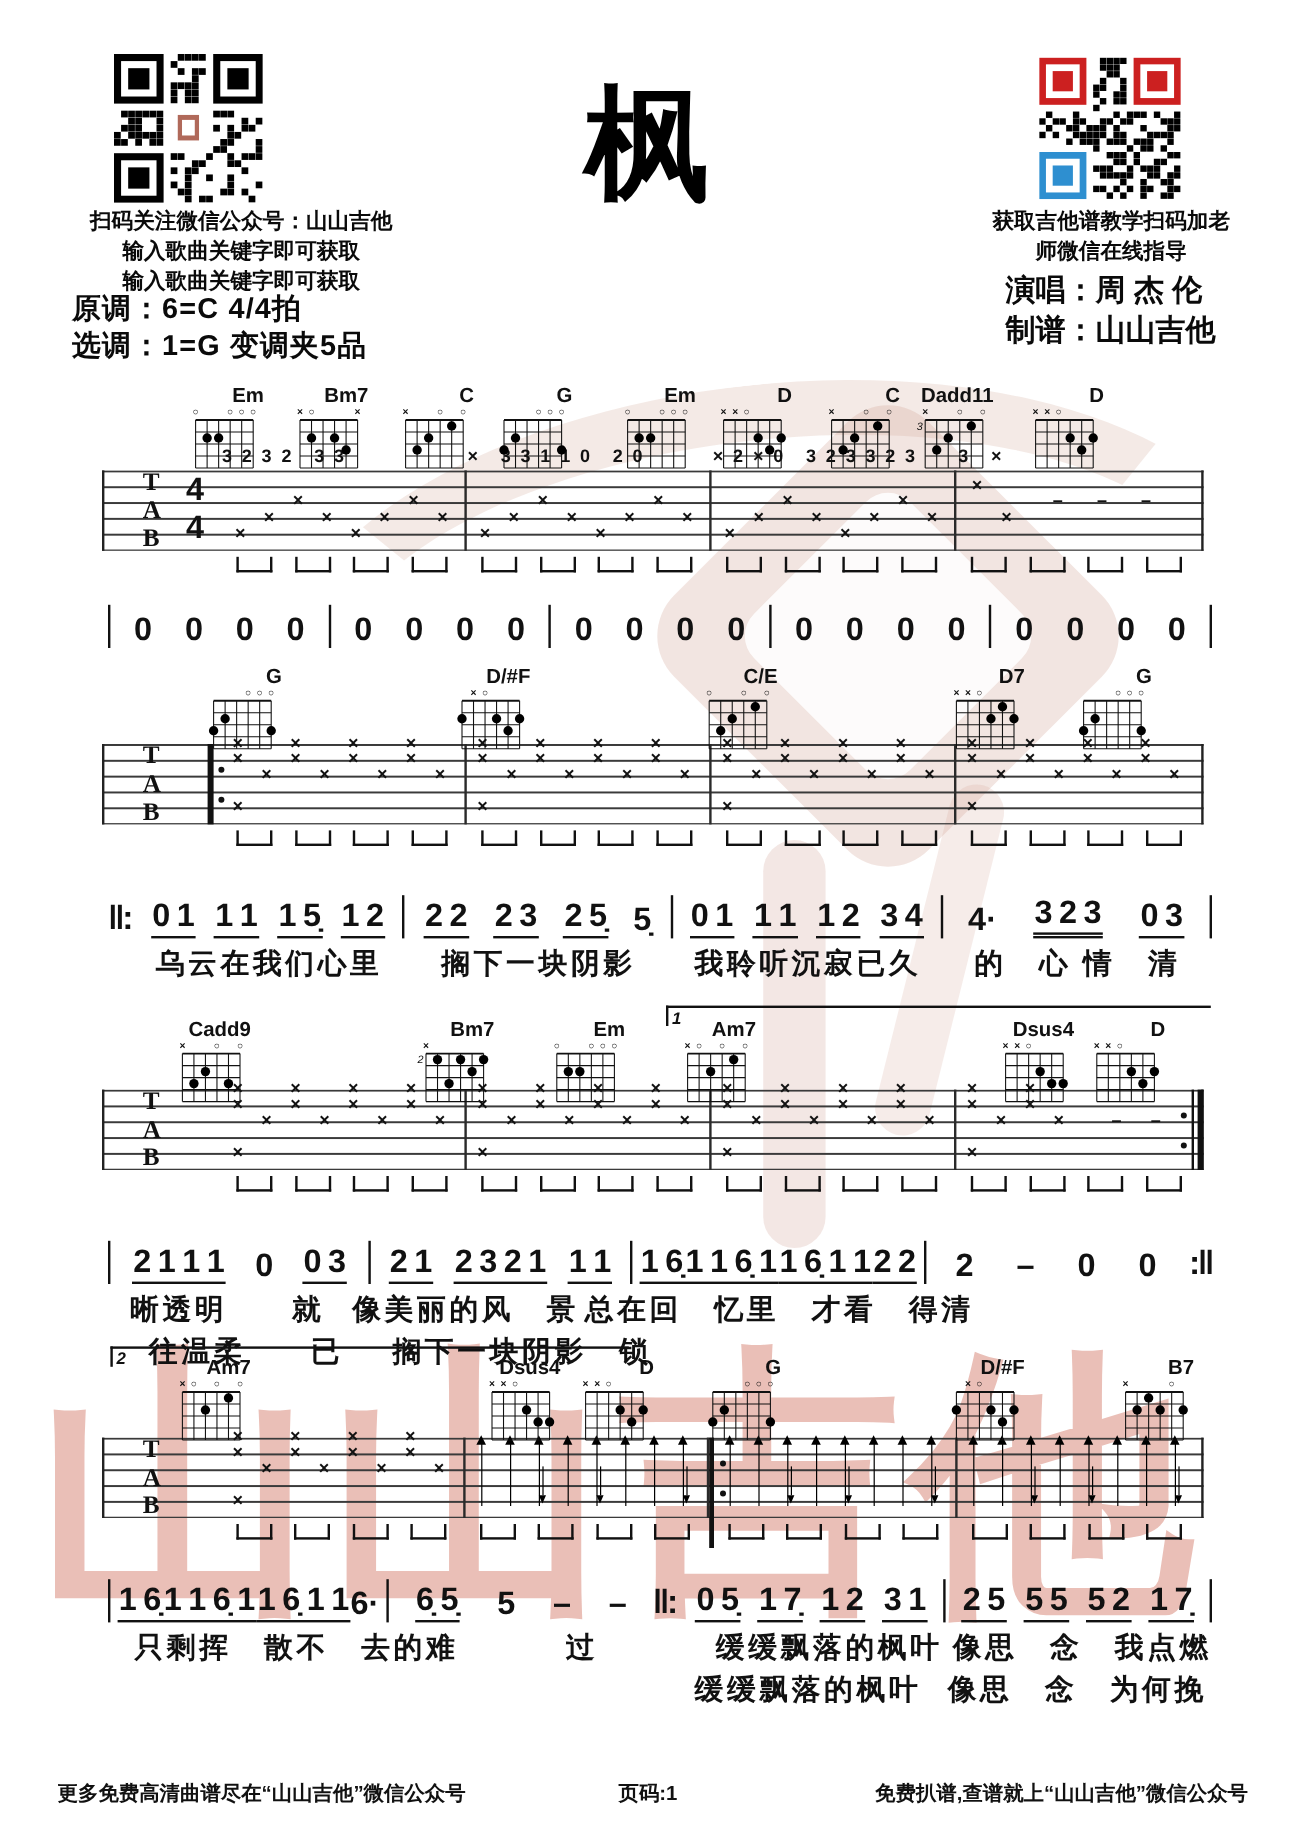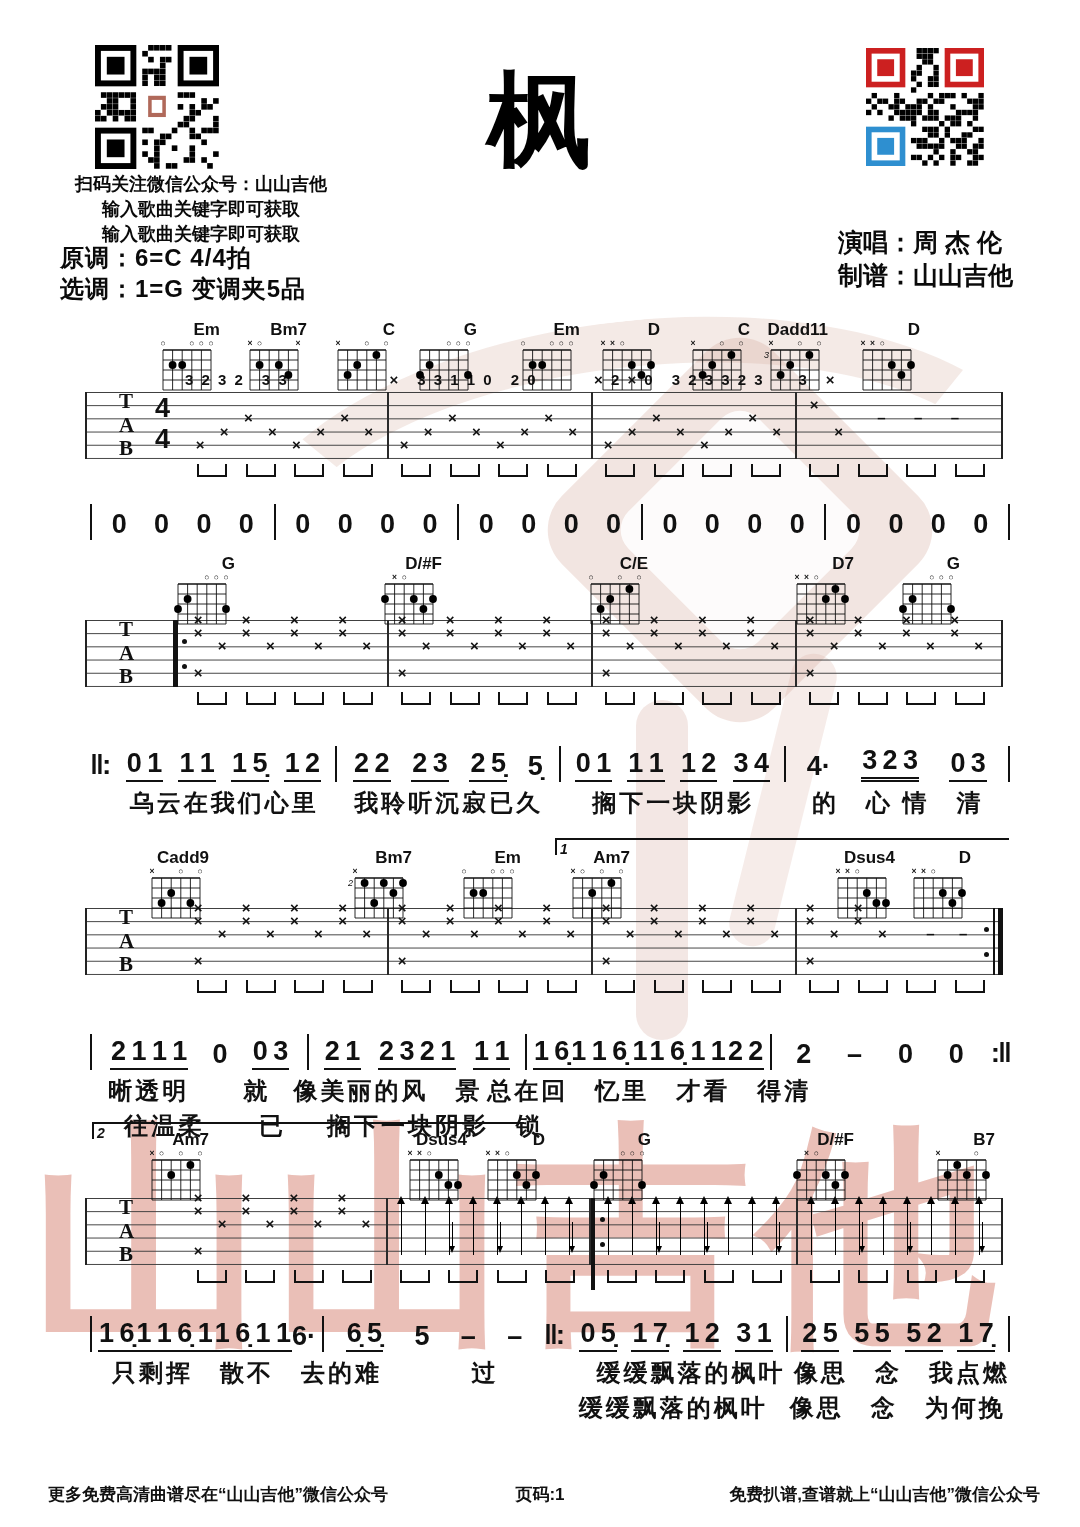--- a/index.html
+++ b/index.html
@@ -346,20 +346,24 @@
 
   <div class="cap cap-left layer">
     <div>扫码关注微信公众号：山山吉他</div>
     <div>输入歌曲关键字即可获取</div>
     <div>输入歌曲关键字即可获取</div>
   </div>
   <div class="cap keyinfo layer" style="position: absolute; left: 60px; top: 242px;">
     <div>原调：6=C    4/4拍</div>
     <div>选调：1=G    变调夹5品</div>
   </div>
+  <div class="cap cap-right layer">
+    <div>获取吉他谱教学扫码加老</div>
+    <div>师微信在线指导</div>
+  </div>
   <div class="cap credits layer" style="position: absolute; left: 838px; top: 226px;">
     <div>演唱：周 杰 伦</div>
     <div>制谱：山山吉他</div>
   </div>
 
   <div id="music">
       <div class="chordrow layer" style="top: 322px;">
         <div class="chord" style="left: 150px;"><div class="cname">Em</div><svg width="66" height="56">
             <line x1="9" y1="12" x2="9" y2="52" stroke="#111" stroke-width="0.9"></line>
             <line x1="18.6" y1="12" x2="18.6" y2="52" stroke="#111" stroke-width="0.9"></line>
@@ -1529,22 +1533,22 @@
           <div class="mm">
             <span class="tok">4·</span>
             <span class="tokb2">3 2 3</span>
             <span class="tokb">0 3</span>
           </div>
           <div class="vbar"></div>
         </div>
         <div class="lrow">
           <div style="width: 22px;"></div>
           <div class="lcell">乌云在我们心里</div>
+          <div class="lcell">搁下一块阴影</div>
           <div class="lcell">我聆听沉寂已久</div>
-          <div class="lcell">搁下一块阴影</div>
           <div class="lcell">的　心 情　清</div>
         </div>
       </div>
       <div class="mel layer" style="top: 1030px;">
         <div class="mrow">
           <div class="vbar"></div>
           <div class="mm">
             <span class="tokb">2 1 1 1</span>
             <span class="tok">0</span>
             <span class="tokb">0 3</span>

